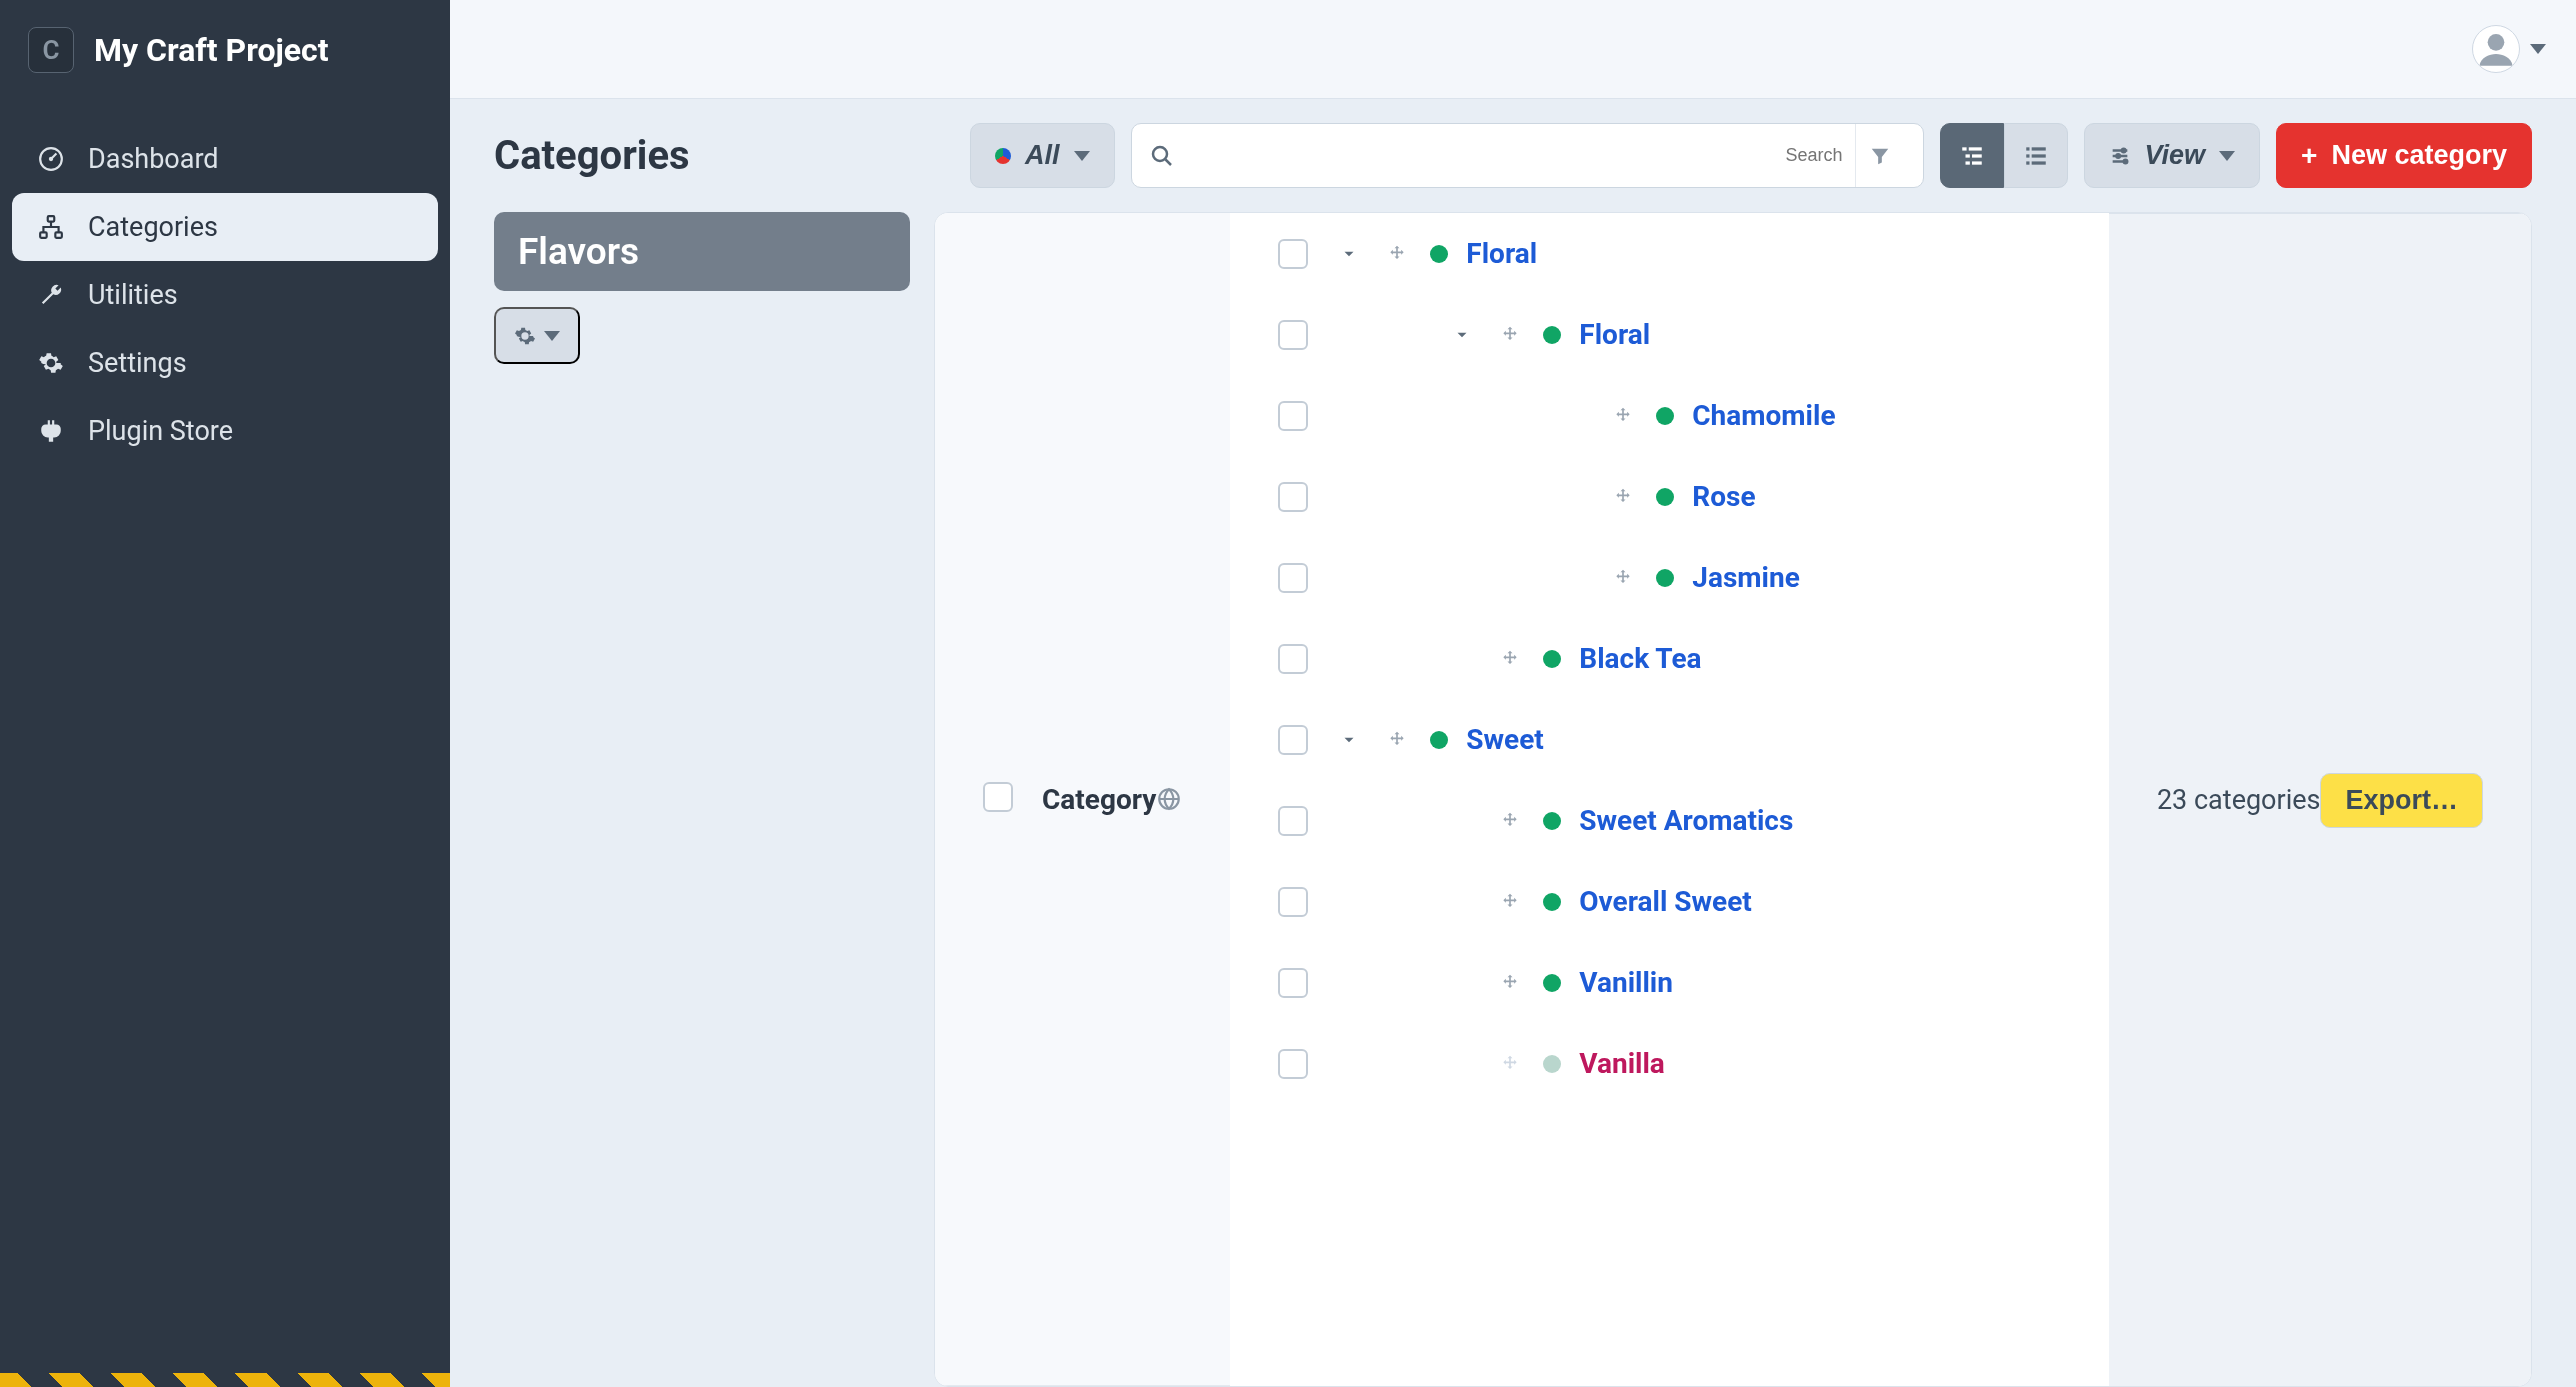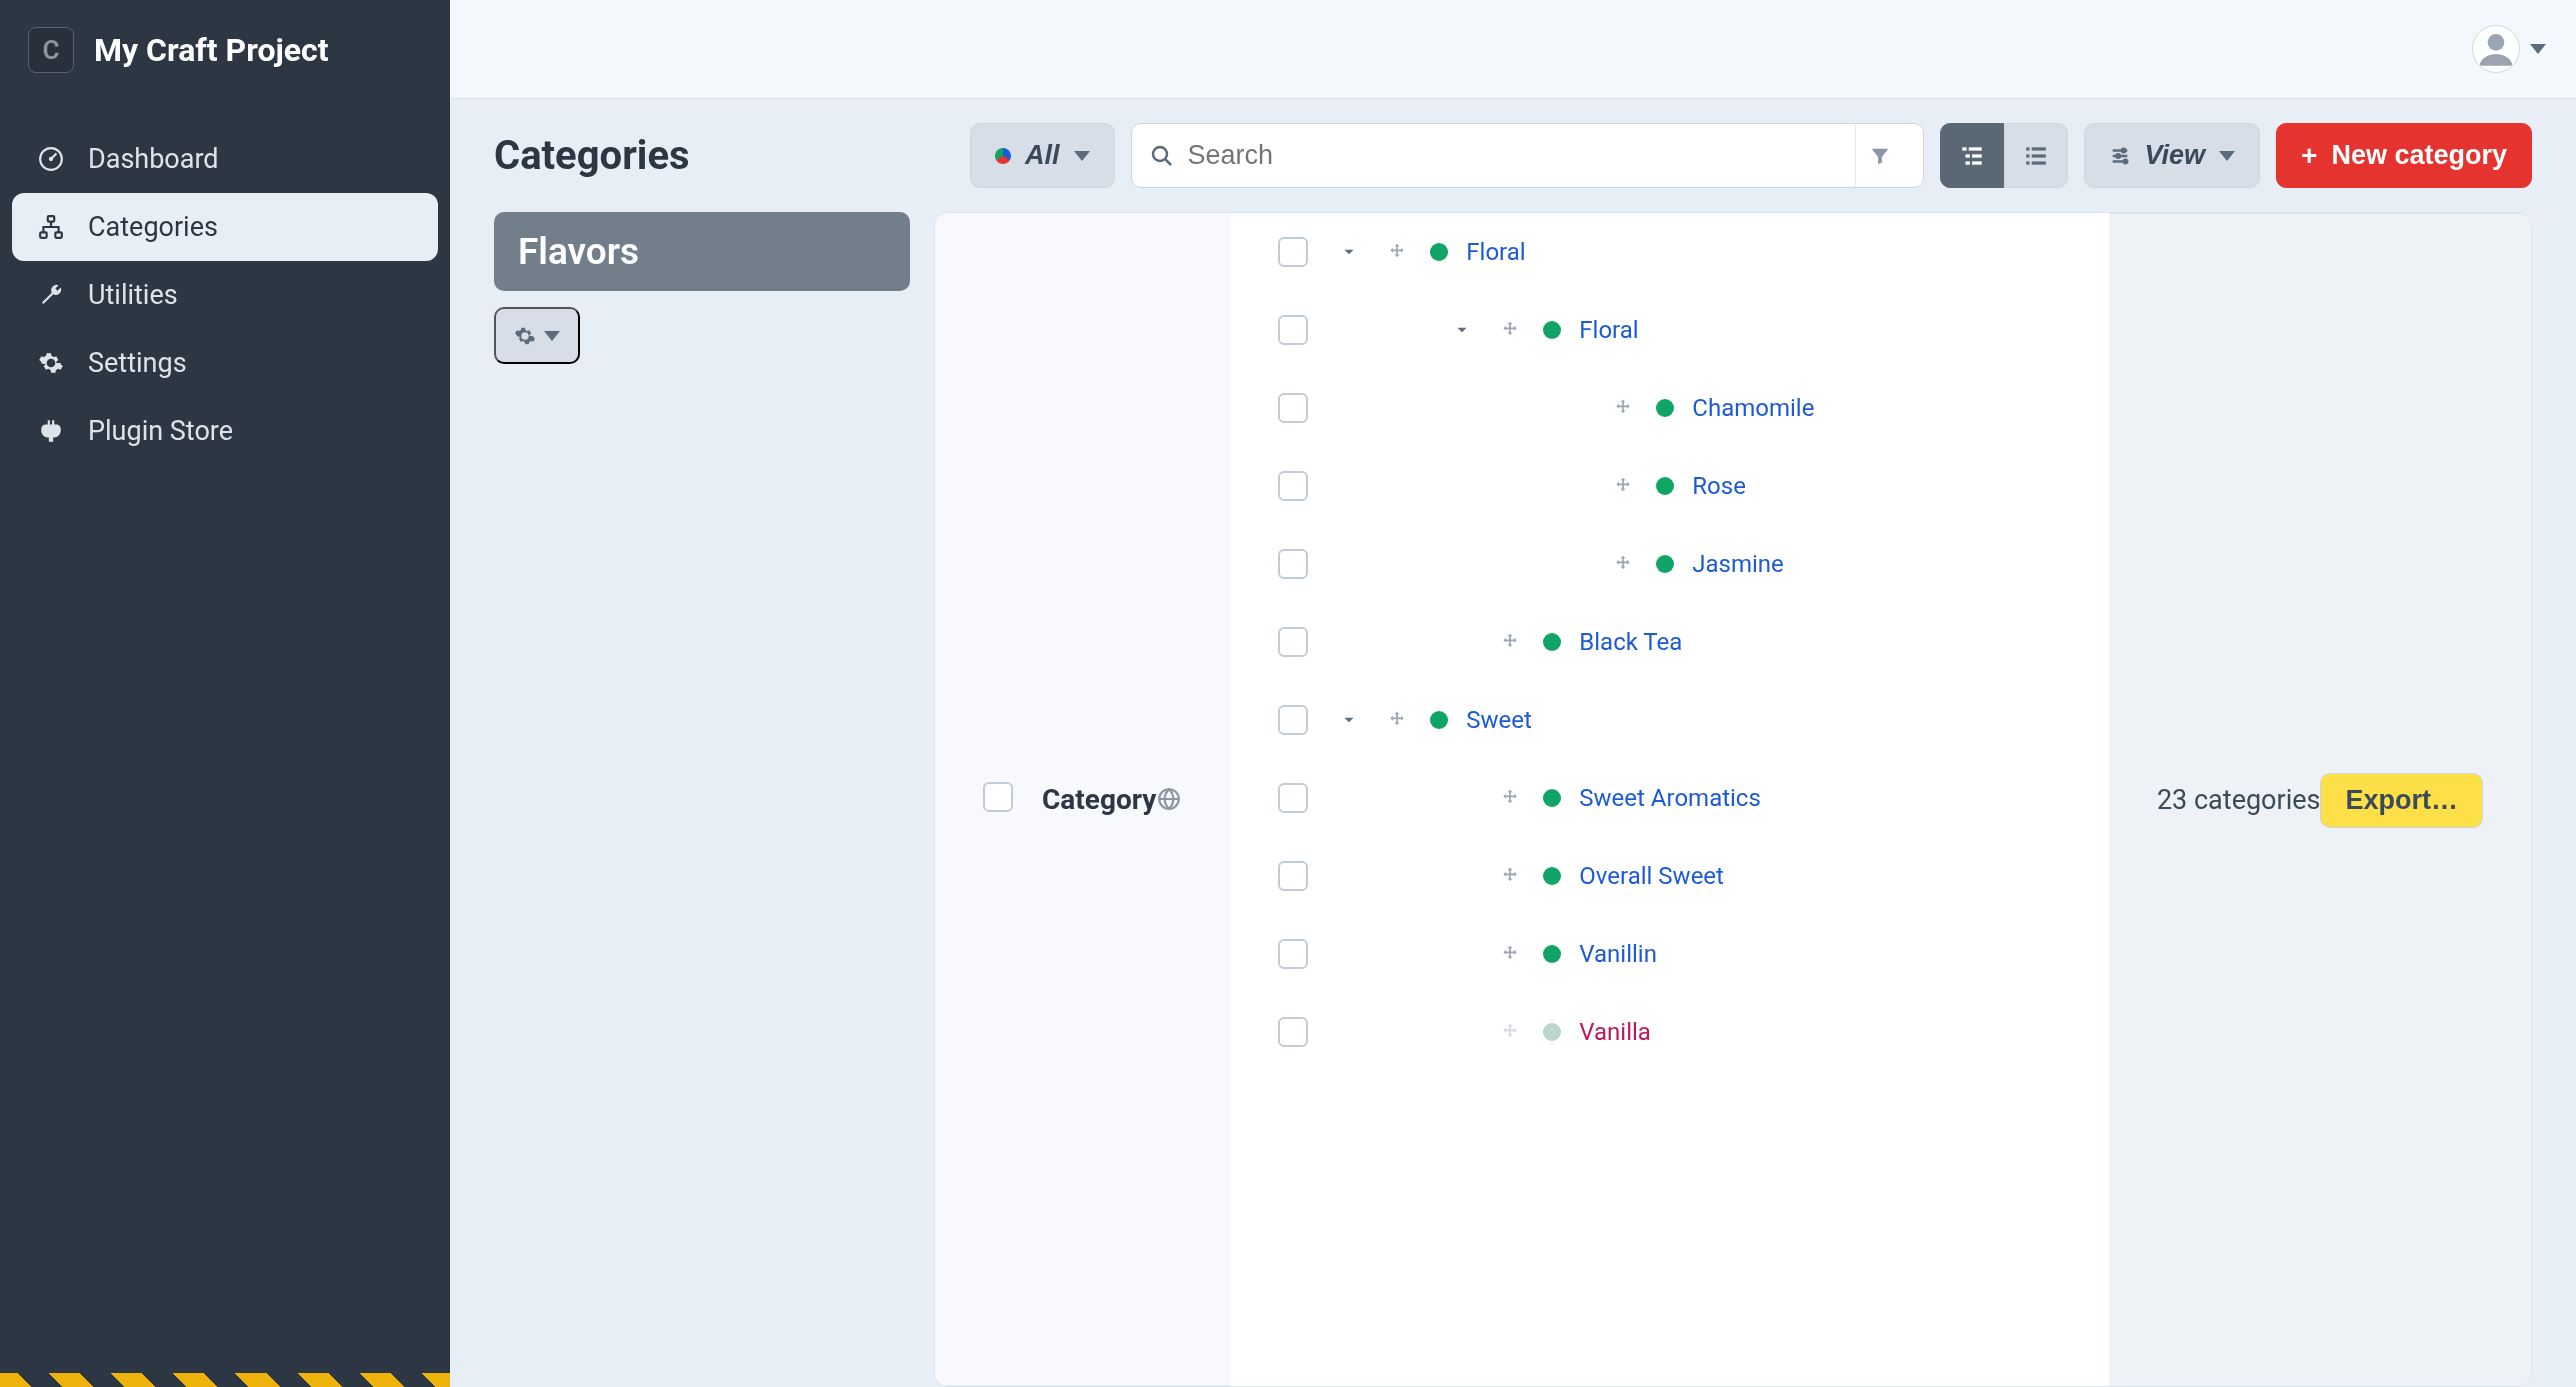--- a/index.html
+++ b/index.html
@@ -113,22 +113,23 @@
 
   .search-wrap {
     display: flex; align-items: center;
     height: 65px; width: 793px;
     background: #fff; border: 1px solid #ccd6e0;
     border-radius: 10px;
     padding: 0 18px;
   }
   .search-wrap input {
     border: none; outline: none; flex: 1;
-    font-size: 27px; color: #15803d;
+    font-size: 18px; color: #15803d;
     background: transparent;
+    text-align: right;
   }
   .filter-btn {
     width: 50px; height: 100%;
     display: flex; align-items: center; justify-content: center;
     border-left: 1px solid #e4e9ef;
     margin-left: 12px;
     color: #8a96a3;
     cursor: pointer;
   }
 
@@ -195,21 +196,21 @@
     width: 30px; display: flex; justify-content: center;
     color: #9aa5b1; cursor: grab;
   }
   .status-dot {
     width: 18px; height: 18px; border-radius: 50%;
     background: #10a565;
     display: inline-block;
   }
   .status-dot.draft { background: #b9d6cd; }
   .row-label {
-    color: #1d5bd6; font-size: 24px; font-weight: 400;
+    color: #1d5bd6; font-size: 28px; font-weight: 700;
     cursor: pointer;
   }
   .row-label.muted { color: #be185d; }
 
   .footer {
     border-top: 1px solid #dbe3ec;
     background: #eef2f7;
     display: flex; align-items: center; justify-content: space-between;
     padding: 16px 48px;
     font-size: 27px; color: #3b4a59;

